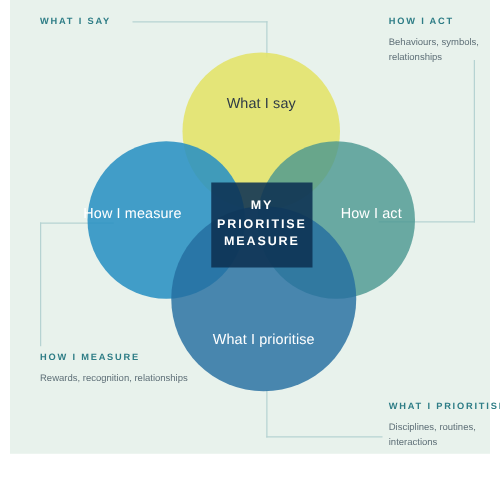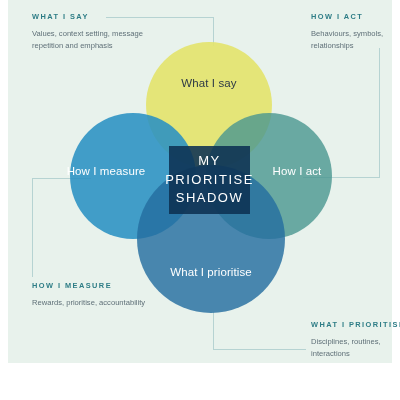--- a/index.html
+++ b/index.html
@@ -140,22 +140,22 @@
     width: 81px;
     height: 68px;
     background: rgba(13, 49, 82, 0.88);
     display: flex;
     align-items: center;
     justify-content: center;
     text-align: center;
   }
   #centre-badge span {
     color: #ffffff;
-    font-size: 13px;
-    font-weight: normal;
+    font-size: 10px;
+    font-weight: bold;
     letter-spacing: 1.5px;
     line-height: 1.45;
   }
 
   
   .caption {
     position: absolute;
   }
   .caption .cap-title {
     color: #2e7d86;
@@ -198,36 +198,35 @@
 
     <div class="circle" id="circle-act">
       <span>How I act</span>
     </div>
 
     <div class="circle" id="circle-prioritise">
       <span>What I prioritise</span>
     </div>
 
     <div id="centre-badge">
-      <span><span>MY</span><br><span>PRIORITISE</span><br><span>SHADOW</span></span>
+      <span><span>MY</span><br><span>PRIORITISE</span><br><span>MEASURE</span></span>
     </div>
 
     <div class="caption" id="cap-say">
       <p class="cap-title">WHAT I SAY</p>
-      <p class="cap-body">Values, context setting, message repetition and emphasis</p>
     </div>
 
     <div class="caption" id="cap-act">
       <p class="cap-title">HOW I ACT</p>
       <p class="cap-body">Behaviours, symbols, relationships</p>
     </div>
 
     <div class="caption" id="cap-measure">
       <p class="cap-title">HOW I MEASURE</p>
-      <p class="cap-body">Rewards, prioritise, accountability</p>
+      <p class="cap-body">Rewards, recognition, relationships</p>
     </div>
 
     <div class="caption" id="cap-prioritise">
       <p class="cap-title">WHAT I PRIORITISE</p>
       <p class="cap-body">Disciplines, routines, interactions</p>
     </div>
 
   </div>
 </div>
 

